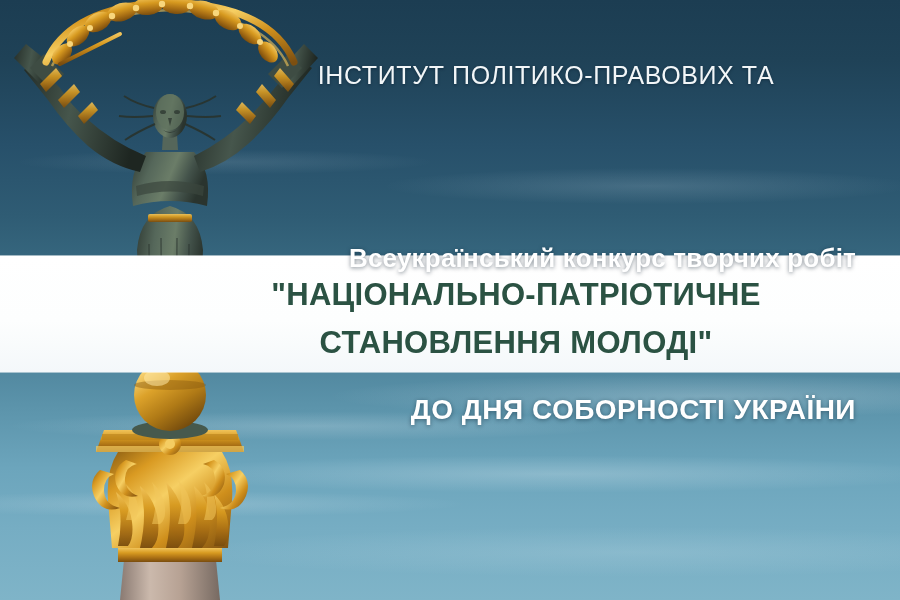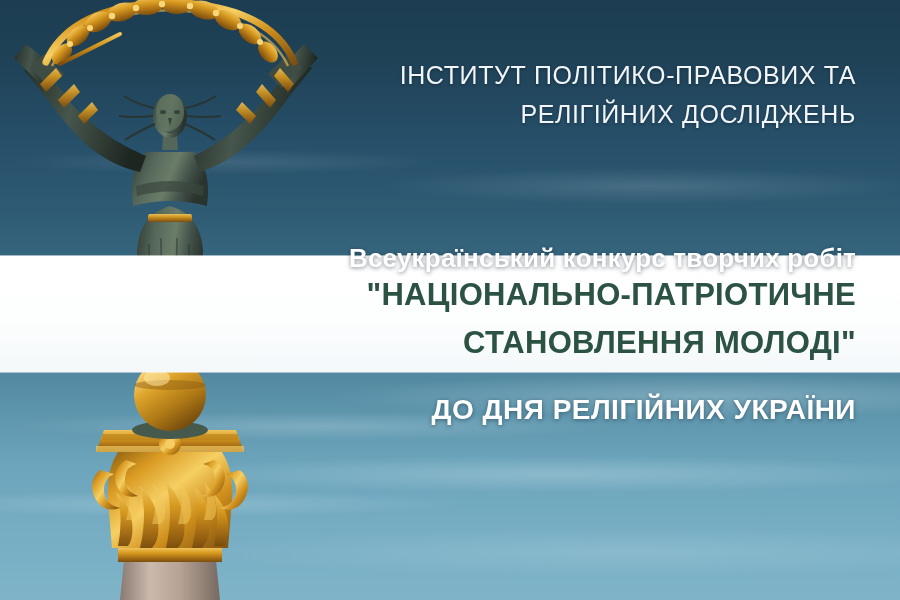--- a/index.html
+++ b/index.html
@@ -116,21 +116,21 @@
     position: absolute;
     right: 44px;
     top: 394px;
     width: 680px;
     color: #ffffff;
     font-size: 28px;
     font-weight: 700;
     letter-spacing: .5px;
     text-shadow: 0 1px 4px rgba(0,25,40,.45);
   }
-  .line { display: block; white-space: nowrap; }
+  .line { display: block; white-space: nowrap; text-align: center; }
 </style>
 </head>
 <body>
 
 <div id="poster">
 
   <div class="sky"></div>
   <div class="clouds"></div>
 
   <svg class="monument" viewBox="0 0 340 600">
@@ -325,26 +325,25 @@
       <path d="M60 64 L120 34" stroke="url(#gGoldV)" stroke-width="4" stroke-linecap="round" fill="none"></path>
     </g>
   </svg>
 
   <div class="band"></div>
 
   <div class="text-layer">
 
     <div class="t-org">
       <span class="line">ІНСТИТУТ ПОЛІТИКО-ПРАВОВИХ ТА</span>
-      <span class="line">РЕЛІГІЙНИХ ДОСЛІДЖЕНЬ</span>
     </div>
 
     <div class="t-contest">Всеукраїнський конкурс творчих робіт</div>
 
     <div class="t-title">
       <span class="line">"НАЦІОНАЛЬНО-ПАТРІОТИЧНЕ</span>
       <span class="line">СТАНОВЛЕННЯ МОЛОДІ"</span>
     </div>
 
-    <div class="t-occasion">ДО ДНЯ РЕЛІГІЙНИХ УКРАЇНИ</div>
+    <div class="t-occasion">ДО ДНЯ СОБОРНОСТІ УКРАЇНИ</div>
 
   </div>
 </div>
 
 </body></html>

